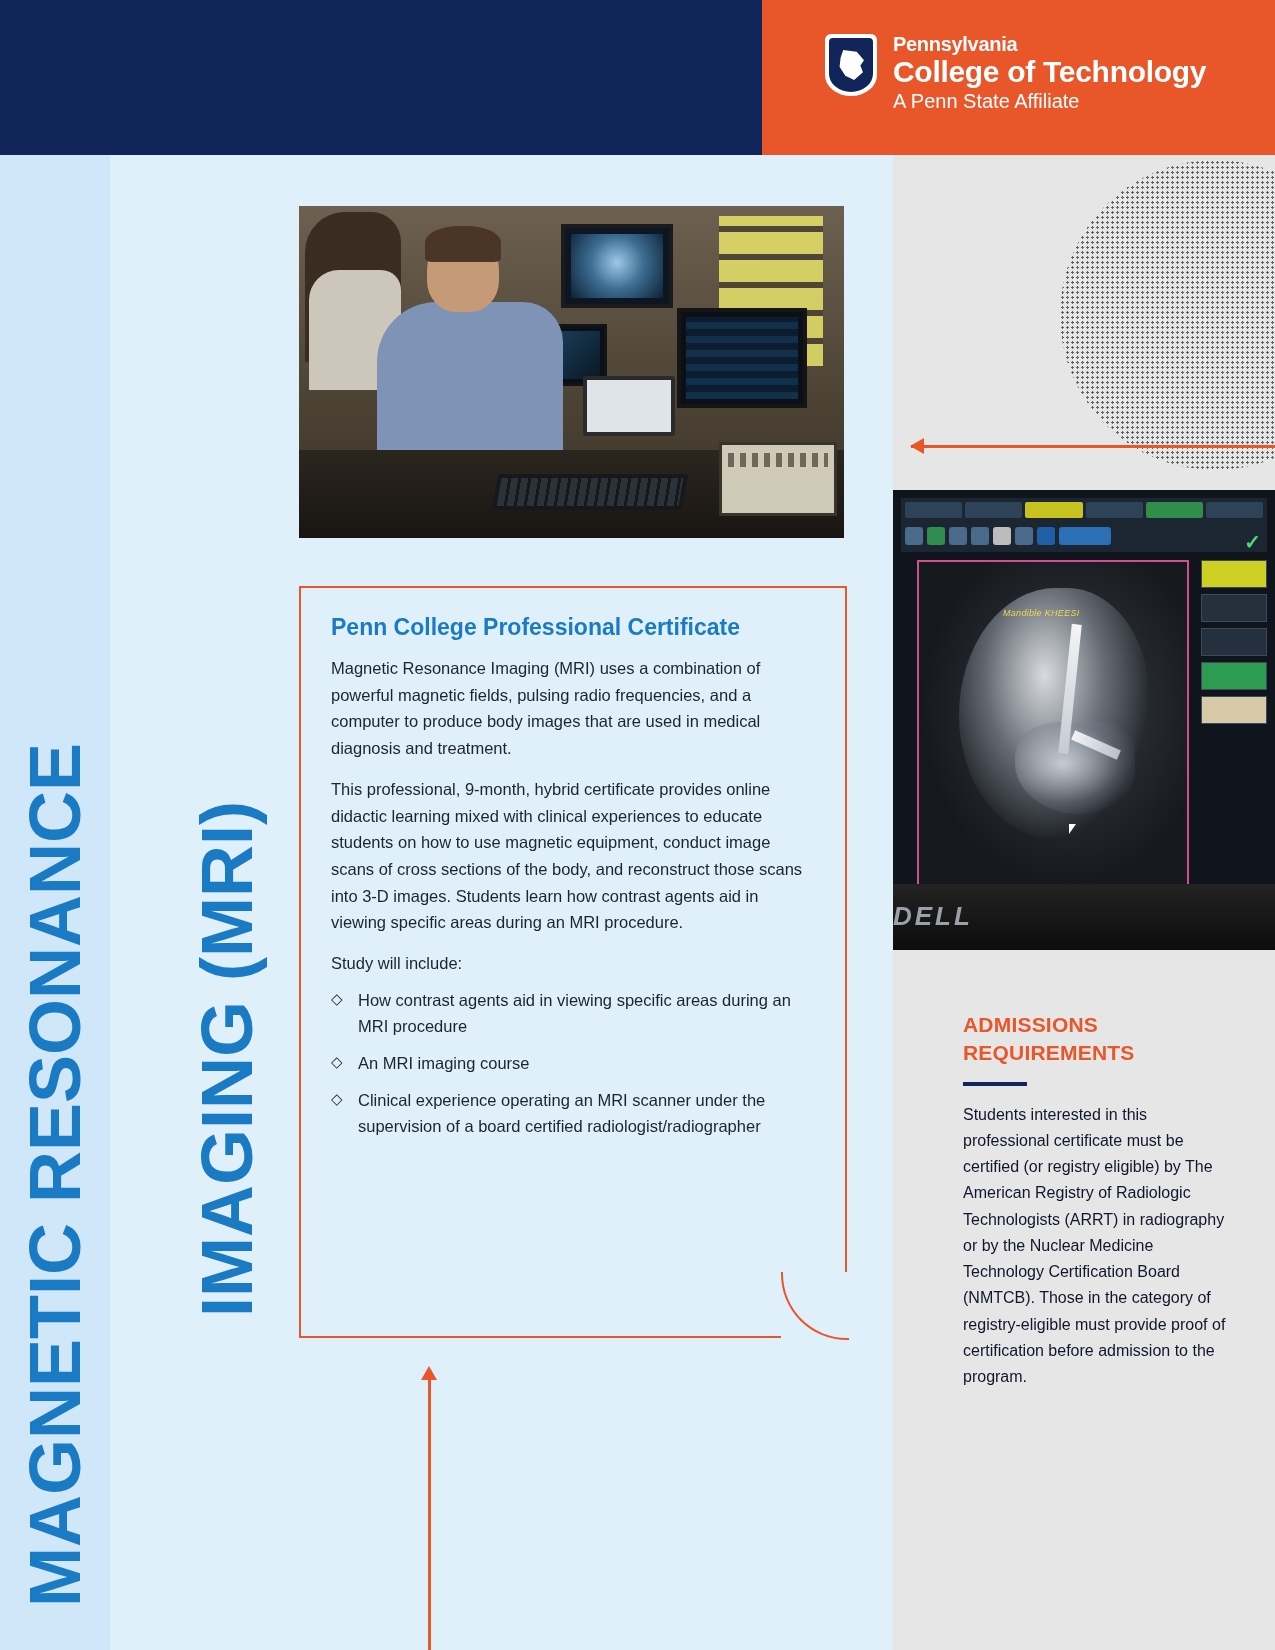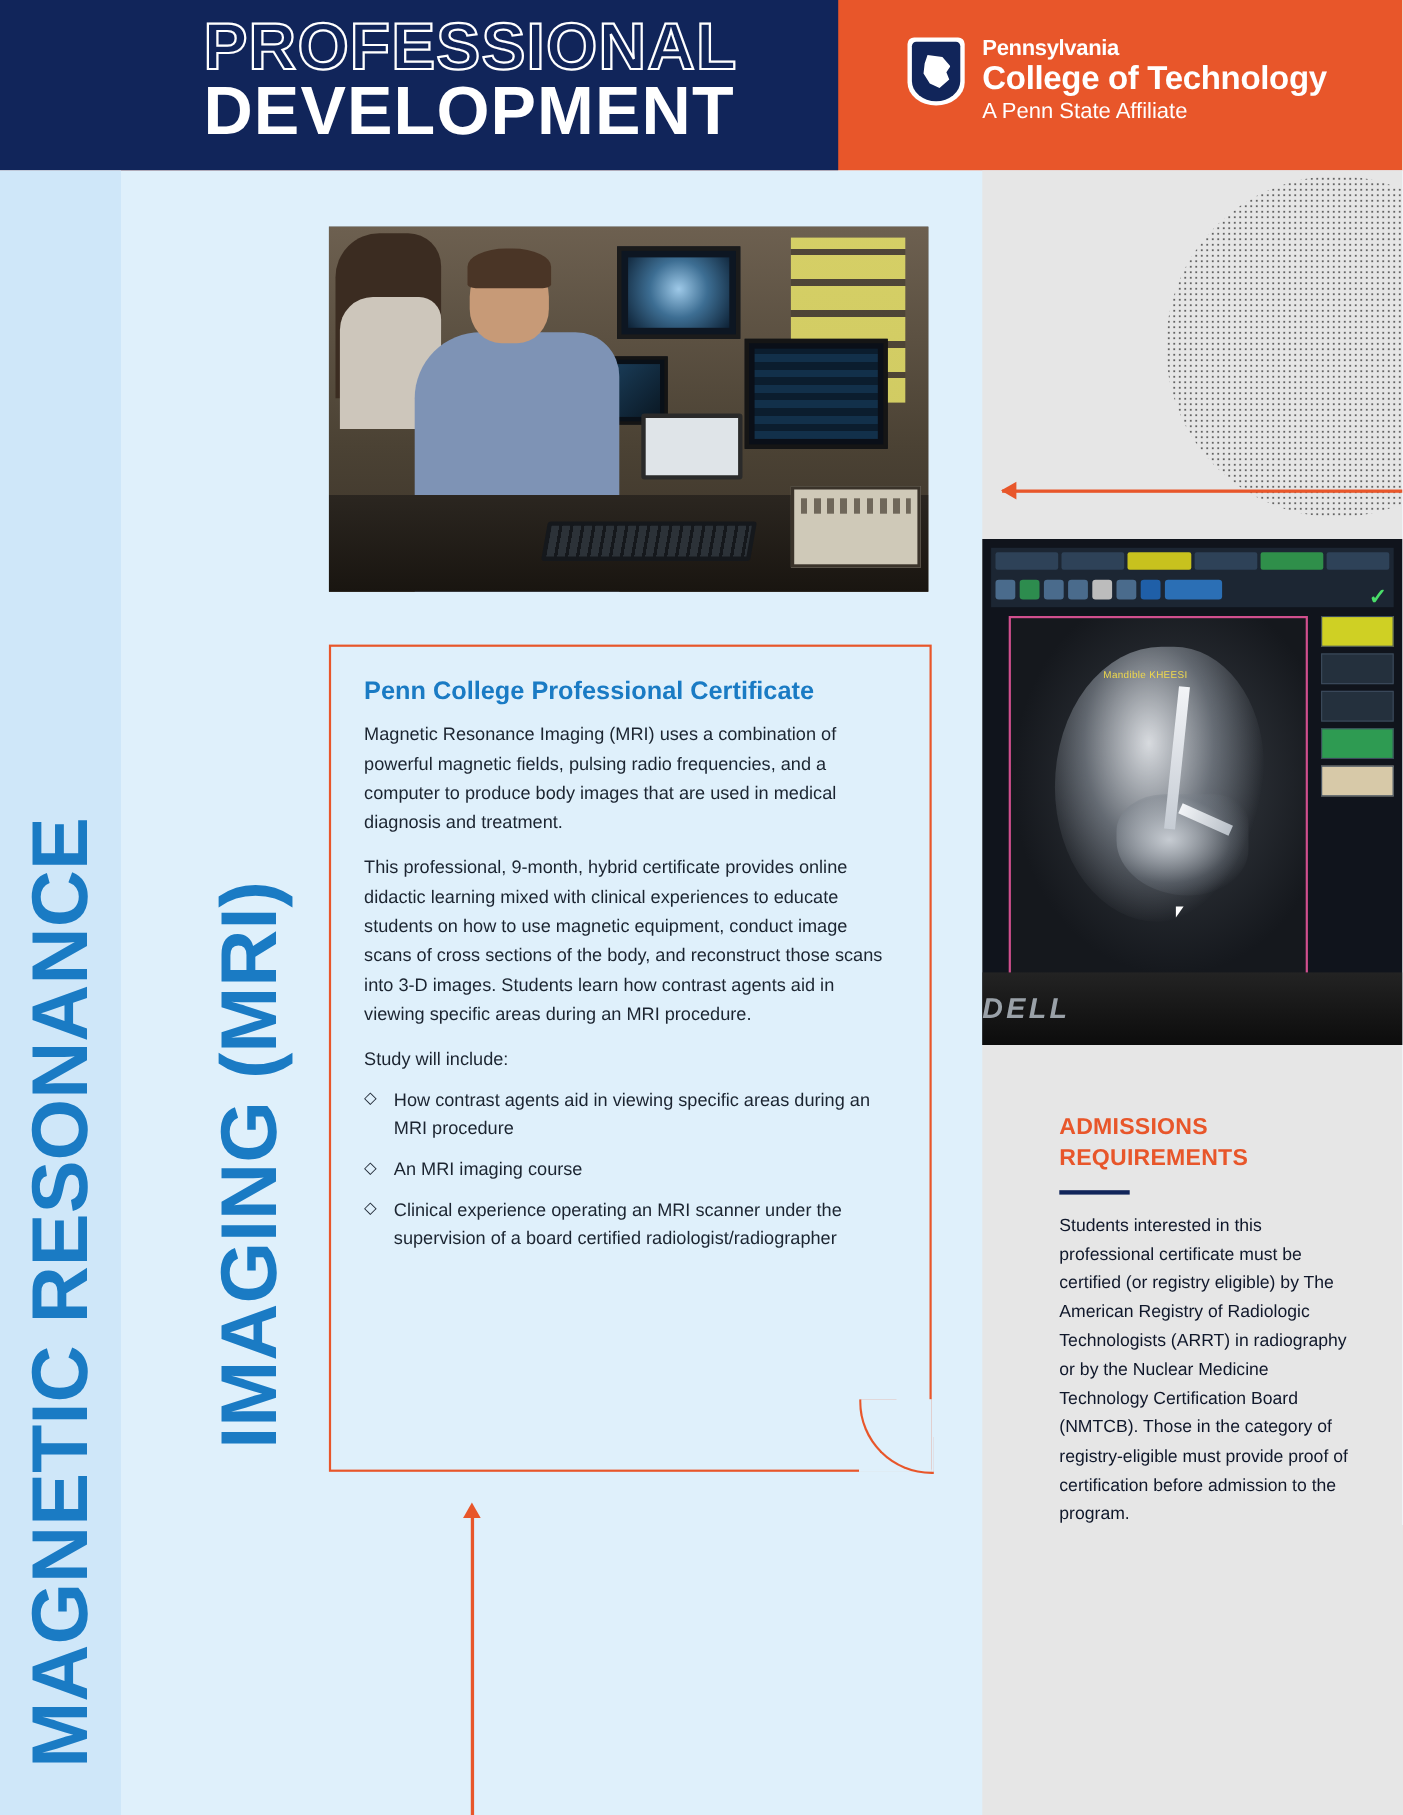--- a/index.html
+++ b/index.html
@@ -216,20 +216,21 @@
   .mri-icons span{width:18px;height:18px;border-radius:3px;background:#4a6b8c;display:block;}
   .mri-icons span:nth-child(2){background:#2d8c4e;}
   .mri-icons span:nth-child(5){background:#bcbcbc;}
   .mri-icons span:nth-child(7){background:#1f5fa8;}
   .mri-icons .wide{width:52px;background:#2b6fb5;}
   .mri-view {
     position: absolute; left: 24px; top: 70px; width: 272px; height: 330px;
     border: 2px solid #d14f8e;
     background: radial-gradient(ellipse at 55% 45%, #3a3f46 0%, #15181d 70%);
     overflow: hidden;
+    font-style: italic;
   }
   .skull {
     position:absolute; left:40px; top:26px; width:190px; height:250px;
     background: radial-gradient(ellipse at 45% 35%, rgba(225,228,232,.95) 0%, rgba(150,158,168,.55) 40%, rgba(30,34,40,0) 72%);
     border-radius: 52% 44% 46% 50%;
     filter: blur(0.4px);
   }
   .jaw {
     position:absolute; left:96px; top:160px; width:120px; height:92px;
     background: radial-gradient(ellipse at 40% 45%, rgba(215,220,226,.85) 0%, rgba(120,128,138,.35) 55%, rgba(0,0,0,0) 78%);
@@ -355,24 +356,20 @@
     line-height: 1.64;
   }
 </style>
 </head>
 <body>
 
 <div class="page">
 
   <div class="header">
     <div class="header-navy"></div>
-    <div class="header-title">
-      <span class="title-outline">PROFESSIONAL</span>
-      <span class="title-solid">DEVELOPMENT</span>
-    </div>
     <div class="logo-wrap">
       <div class="shield">
         <div class="shield-inner">
           <div class="lion"></div>
         </div>
       </div>
       <div class="logo-text">
         <div class="logo-l1">Pennsylvania</div>
         <div class="logo-l2">College of Technology</div>
         <div class="logo-l3">A Penn State Affiliate</div>

